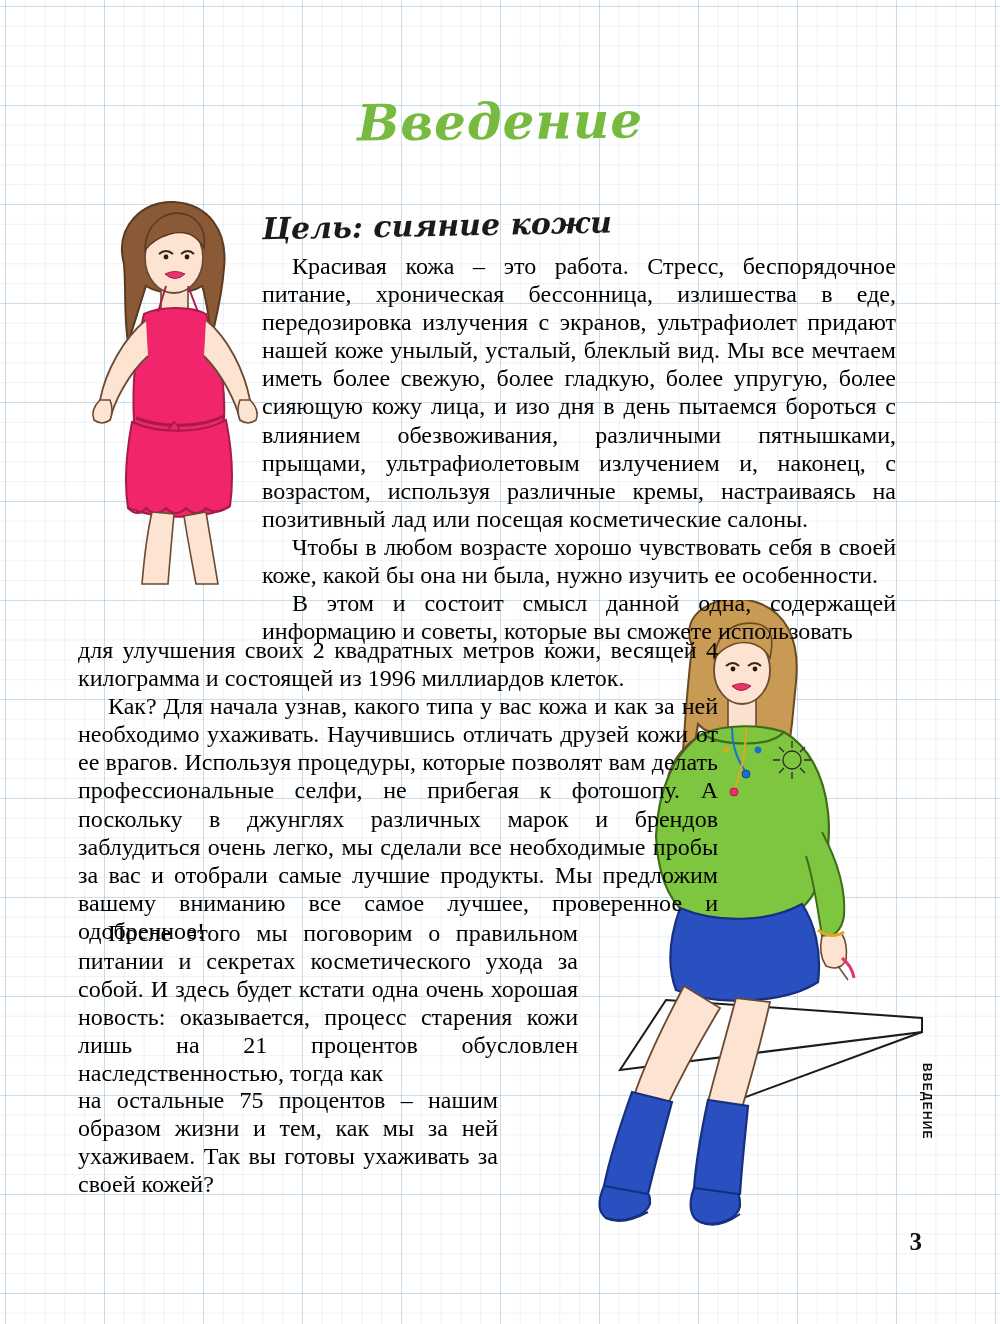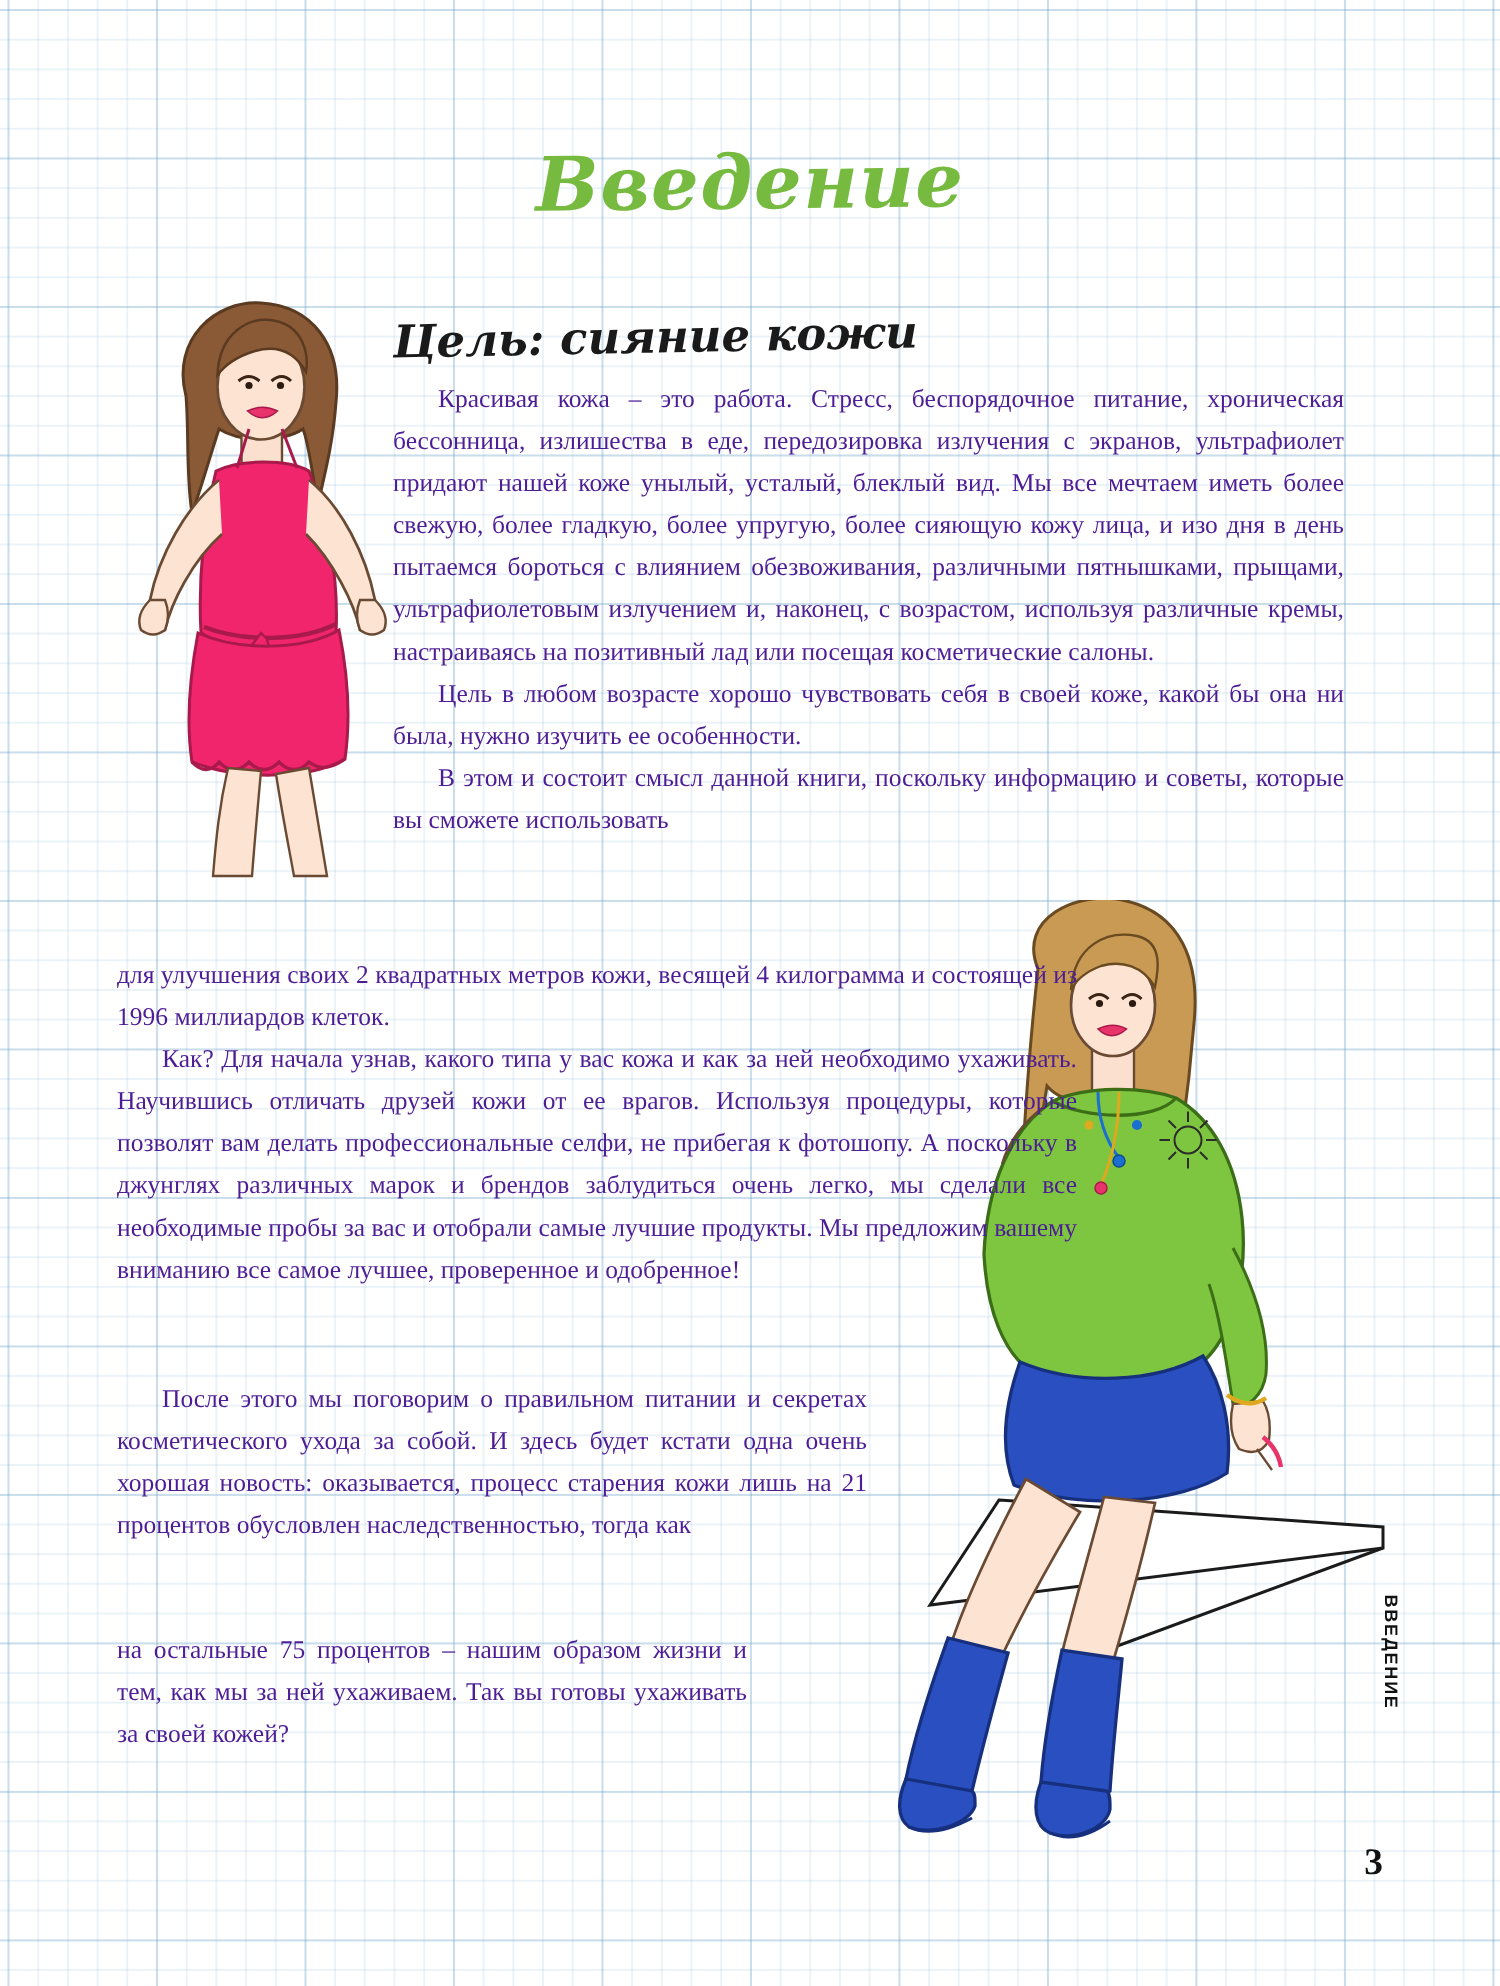--- a/index.html
+++ b/index.html
@@ -64,23 +64,23 @@
     font-size: 30px;
     color: #1a1a1a;
     transform: rotate(-1.1deg);
     white-space: nowrap;
   }
 
   
   .body-text {
     position: absolute;
     font-family: "Liberation Serif", serif;
-    font-size: 17px;
+    font-size: 24px;
     line-height: 28.1px;
-    color: #4c1d95;
+    color: #000000;
     text-align: justify;
     text-justify: inter-word;
   }
   .para { margin: 0; }
   .para + .para { margin-top: 0; }
   .indent { text-indent: 30px; }
 
   
   #text-block-1 {
     left: 262px;
@@ -240,22 +240,22 @@
         <path d="M136 618 q16 8 42 -6" fill="none" stroke="#16307e" stroke-width="2"></path>
 
         <path d="M238 500 C232 528 226 560 224 588 C234 602 258 604 270 594 C272 562 276 528 278 506 Z" fill="#2a4fc0" stroke="#16307e" stroke-width="2.2"></path>
         <path d="M224 588 C218 604 220 618 230 622 C248 628 268 618 270 606 C270 600 270 596 268 594 Z" fill="#2a4fc0" stroke="#16307e" stroke-width="2.2"></path>
         <path d="M230 622 q18 8 40 -8" fill="none" stroke="#16307e" stroke-width="2"></path>
       </svg>
     </div>
 
     <div class="body-text" id="text-block-1">
       <p class="para indent">Красивая кожа – это работа. Стресс, беспорядочное питание, хроническая бессонница, излишества в еде, передозировка излучения с экранов, ультрафиолет придают нашей коже унылый, усталый, блеклый вид. Мы все мечтаем иметь более свежую, более гладкую, более упругую, более сияющую кожу лица, и изо дня в день пытаемся бороться с влиянием обезвоживания, различными пятнышками, прыщами, ультрафиолетовым излучением и, наконец, с возрастом, используя различные кремы, настраиваясь на позитивный лад или посещая косметические салоны.</p>
-      <p class="para indent">Цель в любом возрасте хорошо чувствовать себя в своей коже, какой бы она ни была, нужно изучить ее особенности.</p>
-      <p class="para indent">В этом и состоит смысл данной книги, поскольку информацию и советы, которые вы сможете использовать</p>
+      <p class="para indent">Чтобы в любом возрасте хорошо чувствовать себя в своей коже, какой бы она ни была, нужно изучить ее особенности.</p>
+      <p class="para indent">В этом и состоит смысл данной одна, содержащей информацию и советы, которые вы сможете использовать</p>
     </div>
 
     <div class="body-text" id="text-block-2">
       <p class="para">для улучшения своих 2 квадратных метров кожи, весящей 4 килограмма и состоящей из 1996 миллиардов клеток.</p>
       <p class="para indent">Как? Для начала узнав, какого типа у вас кожа и как за ней необходимо ухаживать. Научившись отличать друзей кожи от ее врагов. Используя процедуры, которые позволят вам делать профессиональные селфи, не прибегая к фотошопу. А поскольку в джунглях различных марок и брендов заблудиться очень легко, мы сделали все необходимые пробы за вас и отобрали самые лучшие продукты. Мы предложим вашему вниманию все самое лучшее, проверенное и одобренное!</p>
     </div>
 
     <div class="body-text" id="text-block-3">
       <p class="para indent">После этого мы поговорим о правильном питании и секретах косметического ухода за собой. И здесь будет кстати одна очень хорошая новость: оказывается, процесс старения кожи лишь на 21 процентов обусловлен наследственностью, тогда как</p>
     </div>

